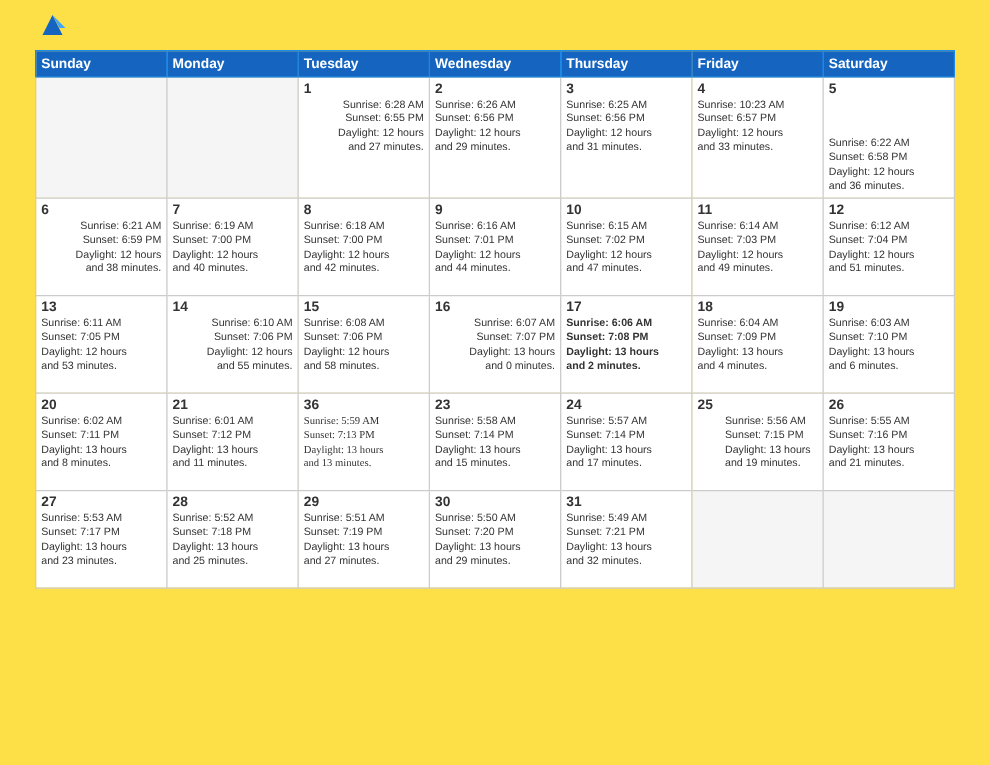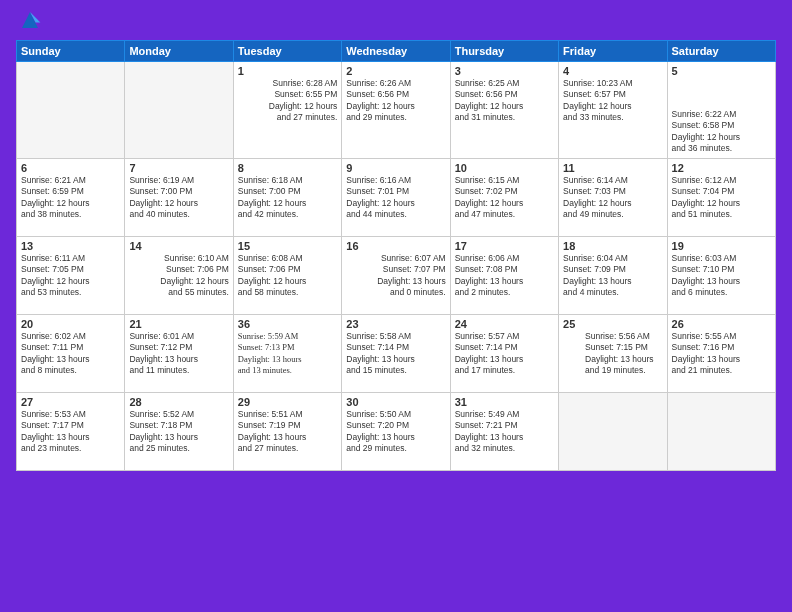--- a/index.html
+++ b/index.html
@@ -6,22 +6,22 @@
     body {
       font-family: Arial, sans-serif;
       background: #fff;
       width: 792px;
       height: 612px;
       overflow: hidden;
     }
     .page {
       width: 792px;
       height: 612px;
-      padding: 12px 16px;
-      background: #6d28d9;
+      padding: 12px 28px;
+      background: #fde047;
     }
     .header {
       display: flex;
       justify-content: space-between;
       align-items: flex-start;
       margin-bottom: 8px;
     }
     .logo {
       display: flex;
       align-items: center;
@@ -164,21 +164,21 @@
             <span class="day-num">5</span>
             <div class="day-info" style="white-space: pre-line; margin-top: 32px;">Sunrise: 6:22 AM
 Sunset: 6:58 PM
 Daylight: 12 hours
 and 36 minutes.</div>
           </td>
         </tr>
         <tr>
           <td>
             <span class="day-num">6</span>
-            <div class="day-info" style="white-space: pre-line;">Sunrise: 6:21 AM
+            <div class="day-info" style="white-space: pre-line; text-align: right;">Sunrise: 6:21 AM
 Sunset: 6:59 PM
 Daylight: 12 hours
 and 38 minutes.</div>
           </td>
           <td>
             <span class="day-num">7</span>
             <div class="day-info" style="white-space: pre-line;">Sunrise: 6:19 AM
 Sunset: 7:00 PM
 Daylight: 12 hours
 and 40 minutes.</div>
@@ -243,21 +243,21 @@
           </td>
           <td>
             <span class="day-num">16</span>
             <div class="day-info" style="white-space: pre-line; text-align: right;">Sunrise: 6:07 AM
 Sunset: 7:07 PM
 Daylight: 13 hours
 and 0 minutes.</div>
           </td>
           <td>
             <span class="day-num">17</span>
-            <div class="day-info" style="white-space: pre-line;">Sunrise: 6:06 AM
+            <div class="day-info" style="white-space: pre-line; font-weight: bold;">Sunrise: 6:06 AM
 Sunset: 7:08 PM
 Daylight: 13 hours
 and 2 minutes.</div>
           </td>
           <td>
             <span class="day-num">18</span>
             <div class="day-info" style="white-space: pre-line;">Sunrise: 6:04 AM
 Sunset: 7:09 PM
 Daylight: 13 hours
 and 4 minutes.</div>

